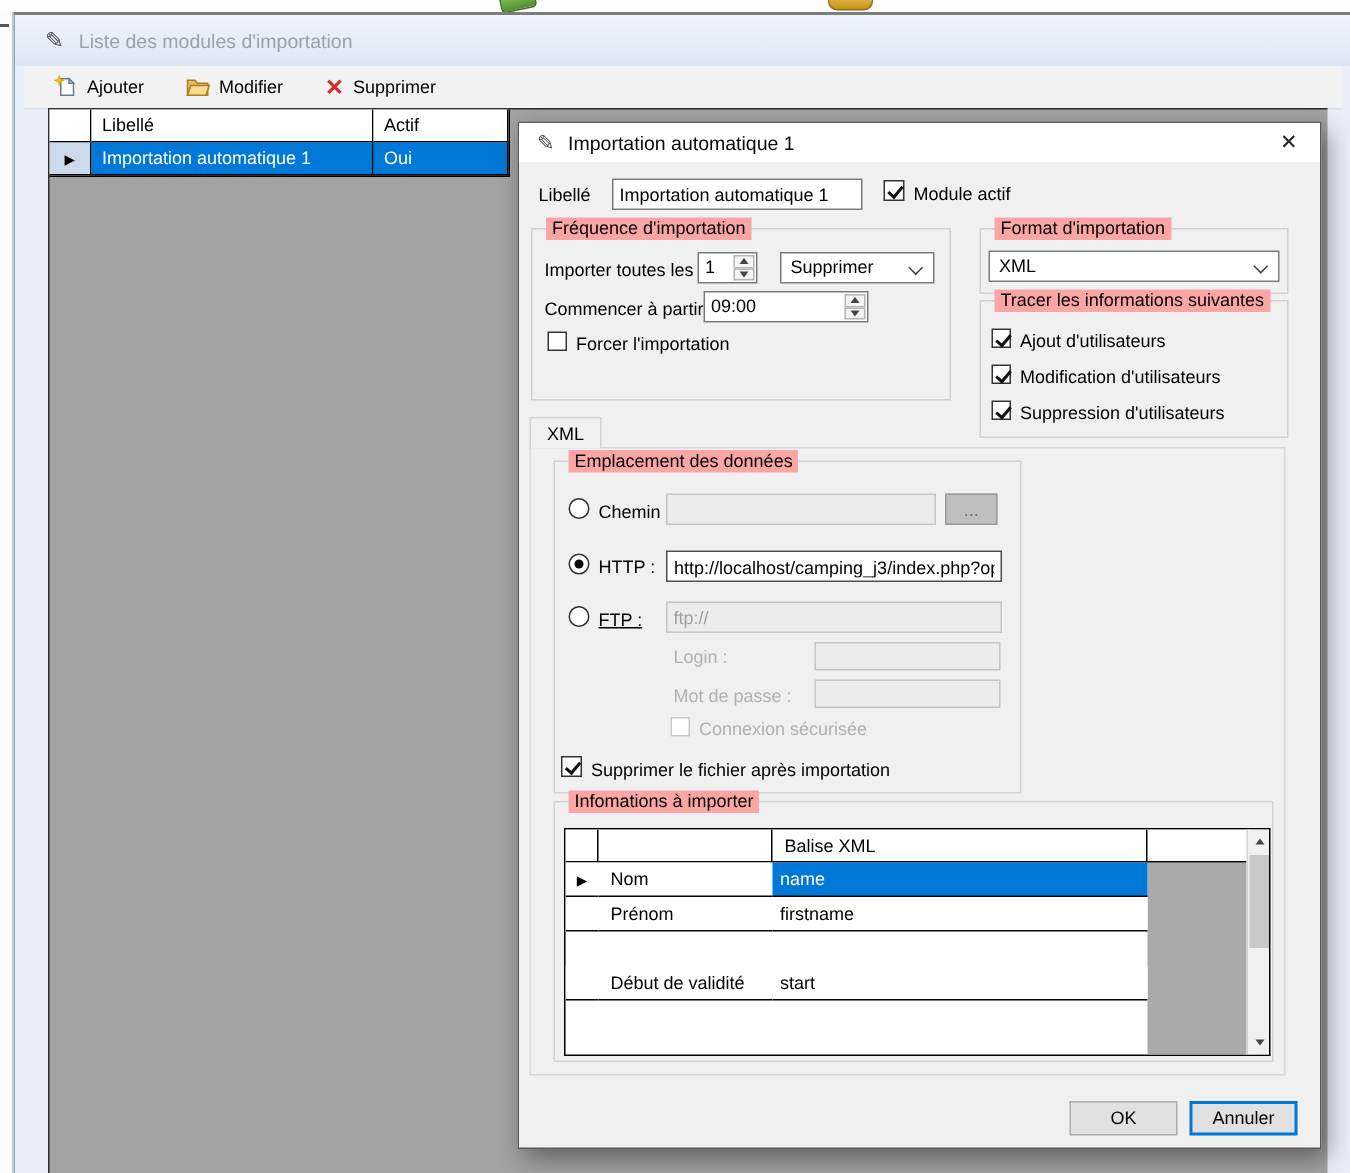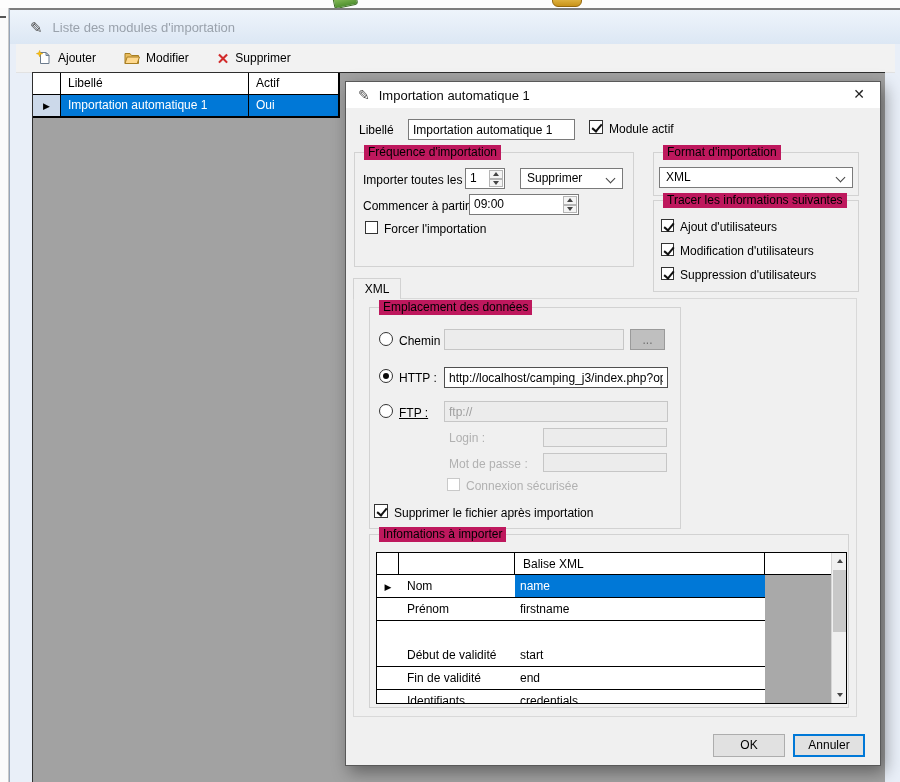--- a/index.html
+++ b/index.html
@@ -49,21 +49,21 @@
 
   
   .dialog { left:345px; top:81px; width:536px; height:685px; background:#f0f0f0;
             border:1px solid #595959; box-shadow:4px 6px 16px rgba(0,0,0,.4); z-index:5; }
   .dlg-titlebar { position:absolute; left:0; top:0; width:100%; height:26px; background:#fff;
                   display:flex; align-items:center; padding-left:12px; gap:9px; }
   .dlg-title { font-size:13px; color:#0a0a0a; }
   .dlg-close { position:absolute; right:15px; top:4px; font-size:14px; color:#222; cursor:default; }
 
   .grp { position:absolute; border:1px solid #d2d2d2; }
-  .grp-title { position:absolute; top:-8px; left:9px; background:#be185d; padding:0 4px; font-size:12px; line-height:15px; }
+  .grp-title { position:absolute; top:-8px; left:9px; background:#fca5a5; padding:0 4px; font-size:12px; line-height:15px; }
 
   .tb { position:absolute; background:#fff; border:1px solid #7a7a7a; font-family:"Liberation Sans",sans-serif;
         font-size:12px; padding:0 4px; color:#000; }
   .tb.dark { border-color:#4f4f4f; }
   input.tb { outline:none; }
   .tb.dis { background:#ececec; border-color:#c6c6c6; color:#9f9f9f; }
 
   .cb { position:absolute; width:14px; height:14px; background:#fff; border:1px solid #333; }
   .cb.checked::after { content:""; position:absolute; left:4px; top:1px; width:4px; height:8px;
                        border-right:2px solid #111; border-bottom:2px solid #111; transform:rotate(40deg); }
@@ -288,30 +288,20 @@
     <div class="dg-row" style="top:45px;">
       <span class="dg-cell dg-sel"></span>
       <span class="dg-cell dg-label">Prénom</span>
       <span class="dg-cell dg-xml">firstname</span>
     </div>
     <div class="dg-row" style="top:91px;">
       <span class="dg-cell dg-sel"></span>
       <span class="dg-cell dg-label">Début de validité</span>
       <span class="dg-cell dg-xml">start</span>
     </div>
-    <div class="dg-row" style="top:114px;">
-      <span class="dg-cell dg-sel"></span>
-      <span class="dg-cell dg-label">Fin de validité</span>
-      <span class="dg-cell dg-xml">end</span>
-    </div>
-    <div class="dg-row" style="top:137px;">
-      <span class="dg-cell dg-sel"></span>
-      <span class="dg-cell dg-label">Identifiants</span>
-      <span class="dg-cell dg-xml">credentials</span>
-    </div>
 
     <div class="vscroll">
       <span class="vs-btn" style="top:0;">
           <span class="tri-up"></span>
         </span>
       <span class="vs-thumb"></span>
       <span class="vs-btn" style="bottom:0;">
           <span class="tri-down"></span>
         </span>
     </div>

